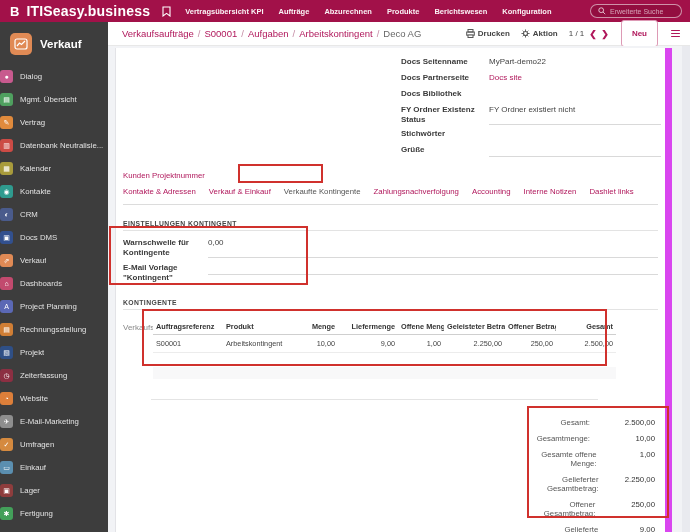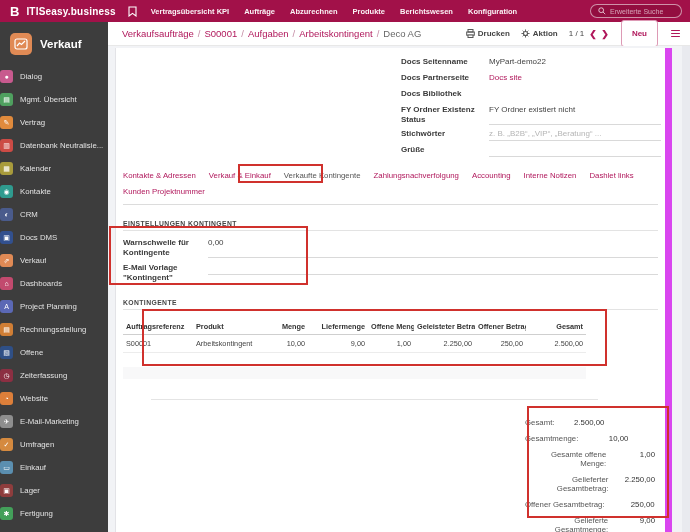--- a/index.html
+++ b/index.html
@@ -5,21 +5,21 @@
   * { margin:0; padding:0; box-sizing:border-box; }
   html,body { background:#888; }
   .screen {
     position:relative; width:690px; height:532px; overflow:hidden;
     background:#fff; font-family:"Liberation Sans", sans-serif; -webkit-font-smoothing:antialiased;
   }
   
   .topbar { position:absolute; left:0; top:0; width:690px; height:22px;
     background:#A21149; display:flex; align-items:center; padding:0 8px 0 10px; }
   .logo-b { color:#fff; font-weight:bold; font-size:13px; margin-right:7px; }
-  .brand { color:#fff; font-size:10px; font-weight:600; letter-spacing:.2px; margin-right:12px; }
+  .brand { color:#fff; font-size:14px; font-weight:600; letter-spacing:.2px; margin-right:12px; }
   .bookmark { width:9px; height:11px; margin-right:14px; display:flex; align-items:center; }
   .top-menu { display:flex; gap:15px; }
   .top-menu-item { color:rgba(255,255,255,.95); font-size:7.5px; font-weight:600; cursor:pointer; white-space:nowrap; }
   .search-pill { margin-left:auto; width:92px; height:14px; border:1px solid rgba(255,255,255,.55);
     border-radius:8px; background:rgba(120,8,50,.35); display:flex; align-items:center; gap:4px; padding:0 7px; }
   .search-pill span { color:rgba(255,255,255,.6); font-size:7px; }
   
   .sidebar { position:absolute; left:0; top:22px; width:108px; height:512px; background:#3d3d3d; overflow:hidden; }
   .app-header { display:flex; align-items:center; gap:8px; padding:11px 6px 10px 10px; }
   .app-icon { width:22px; height:22px; border-radius:5px; background:#E08A55; display:flex; align-items:center; justify-content:center; }
@@ -76,21 +76,21 @@
   .o2m-body { width:463px; }
   table.kont { width:463px; border-collapse:collapse; table-layout:fixed; }
   .kont th { font-size:7.3px; font-weight:bold; color:#333; padding:4px 3px 3px 3px; border-bottom:1px solid #cfcfcf; text-align:left; white-space:nowrap; overflow:hidden; }
   .kont td { font-size:7.3px; color:#444; padding:4px 3px; border-bottom:1px solid #ececec; white-space:nowrap; overflow:hidden; }
   .kont .num { text-align:right; }
   .kont tr.empty td { border-bottom:none; height:13px; }
   .kont-footer { width:463px; height:12px; background:#f8f8f9; margin-top:2px; }
   .sep-line { margin:20px 0 6px 28px; width:447px; border-top:1px solid #e4e4e4; }
   
   .totals { margin-left:auto; width:142px; margin-right:-3px; padding:8px 6px 6px 6px; }
-  .trow { display:flex; align-items:baseline; gap:4px; padding:3.5px 0; }
+  .trow { display:flex; justify-content:flex-end; align-items:baseline; gap:19px; padding:3.5px 0; }
   .tlabel { font-size:7.8px; color:#555; text-align:right; }
   .tvalue { font-size:7.8px; color:#333; width:46px; text-align:right; }
   
   .anno { position:absolute; border:2px solid #d0312d; pointer-events:none; z-index:50; }
   .anno1 { left:238px; top:164px; width:85px; height:19px; }
   .anno2 { left:109px; top:226px; width:199px; height:59px; }
   .anno3 { left:142px; top:309px; width:465px; height:57px; }
   .anno4 { left:527px; top:406px; width:142px; height:112px; }
   svg { display:block; }
 </style>
@@ -206,21 +206,21 @@
     <div class="side-item">
       <span class="si-icon" style="background-color: rgb(208, 126, 53);">
           <i>▤</i>
         </span>
       <span class="si-label">Rechnungsstellung</span>
     </div>
     <div class="side-item">
       <span class="si-icon" style="background-color: rgb(47, 79, 134);">
           <i>▧</i>
         </span>
-      <span class="si-label">Offene</span>
+      <span class="si-label">Projekt</span>
     </div>
     <div class="side-item">
       <span class="si-icon" style="background-color: rgb(140, 47, 66);">
           <i>◷</i>
         </span>
       <span class="si-label">Zeiterfassung</span>
     </div>
     <div class="side-item">
       <span class="si-icon" style="background-color: rgb(221, 127, 58);">
           <i>◔</i>
@@ -316,57 +316,57 @@
           <div class="frow">
             <span class="flabel">Docs Bibliothek</span>
             <span class="fvalue"></span>
           </div>
           <div class="frow">
             <span class="flabel">FY Ordner Existenz Status</span>
             <span class="fvalue editable">FY Ordner existiert nicht</span>
           </div>
           <div class="frow">
             <span class="flabel">Stichwörter</span>
-            <span class="fvalue editable placeholder">z. B. „B2B“, „VIP“, „Beratung“ ...</span>
           </div>
           <div class="frow">
             <span class="flabel">Grüße</span>
             <span class="fvalue editable"></span>
           </div>
         </div>
 
         <div class="tabs">
+          <div class="tab-row">
+            <span class="tab">Kunden Projektnummer</span>
+          </div>
           <div class="tab-row">
             <span class="tab">Kontakte &amp; Adressen</span>
             <span class="tab">Verkauf &amp; Einkauf</span>
             <span class="tab active">Verkaufte Kontingente</span>
             <span class="tab">Zahlungsnachverfolgung</span>
             <span class="tab">Accounting</span>
             <span class="tab">Interne Notizen</span>
             <span class="tab">Dashlet links</span>
           </div>
-          <div class="tab-row">
-            <span class="tab">Kunden Projektnummer</span>
-          </div>
         </div>
 
         <div class="section-h">EINSTELLUNGEN KONTINGENT</div>
         <div class="settings">
           <div class="srow">
             <span class="slabel">Warnschwelle für Kontingente</span>
             <span class="svalue">0,00</span>
           </div>
           <div class="srow">
             <span class="slabel">E-Mail Vorlage "Kontingent"</span>
             <span class="svalue"></span>
           </div>
         </div>
 
         <div class="section-h">KONTINGENTE</div>
         <div class="o2m">
+          <span class="o2m-label">Verkaufs</span>
           <div class="o2m-body">
             <table class="kont">
               <colgroup>
                 <col style="width:70px">
                   <col style="width:73px">
                   <col style="width:42px">
                   <col style="width:60px">
                 <col style="width:46px">
                   <col style="width:61px">
                   <col style="width:51px">

